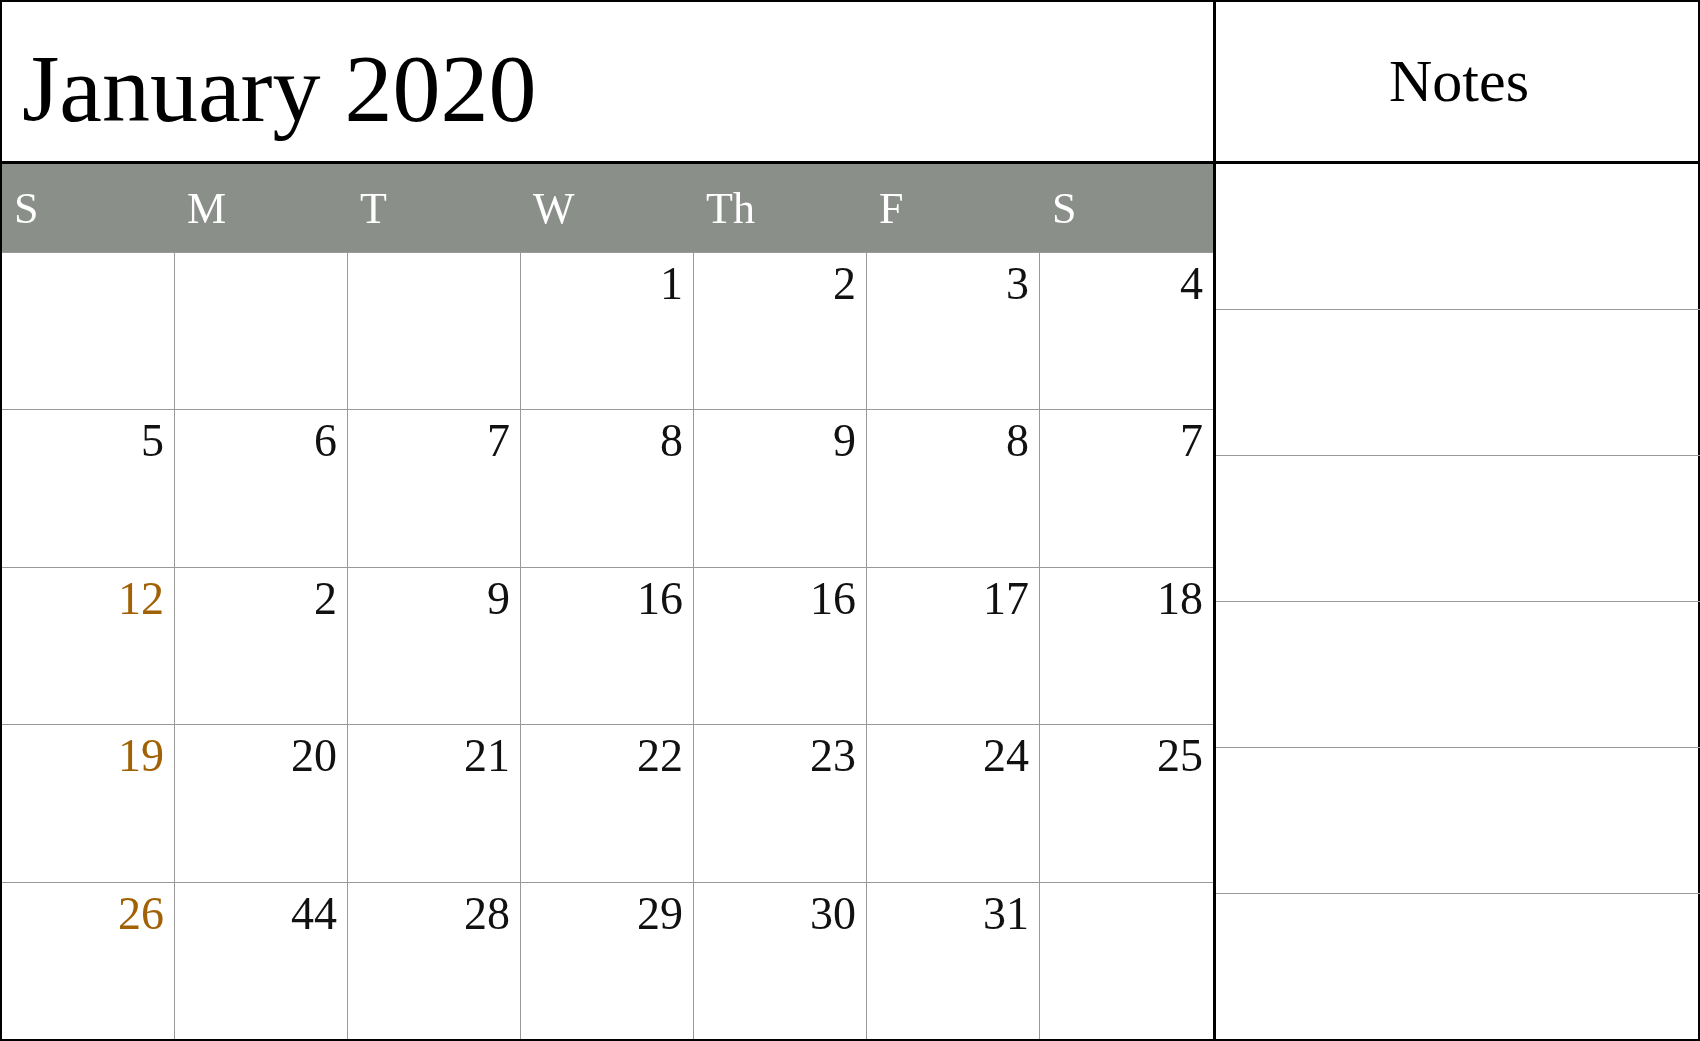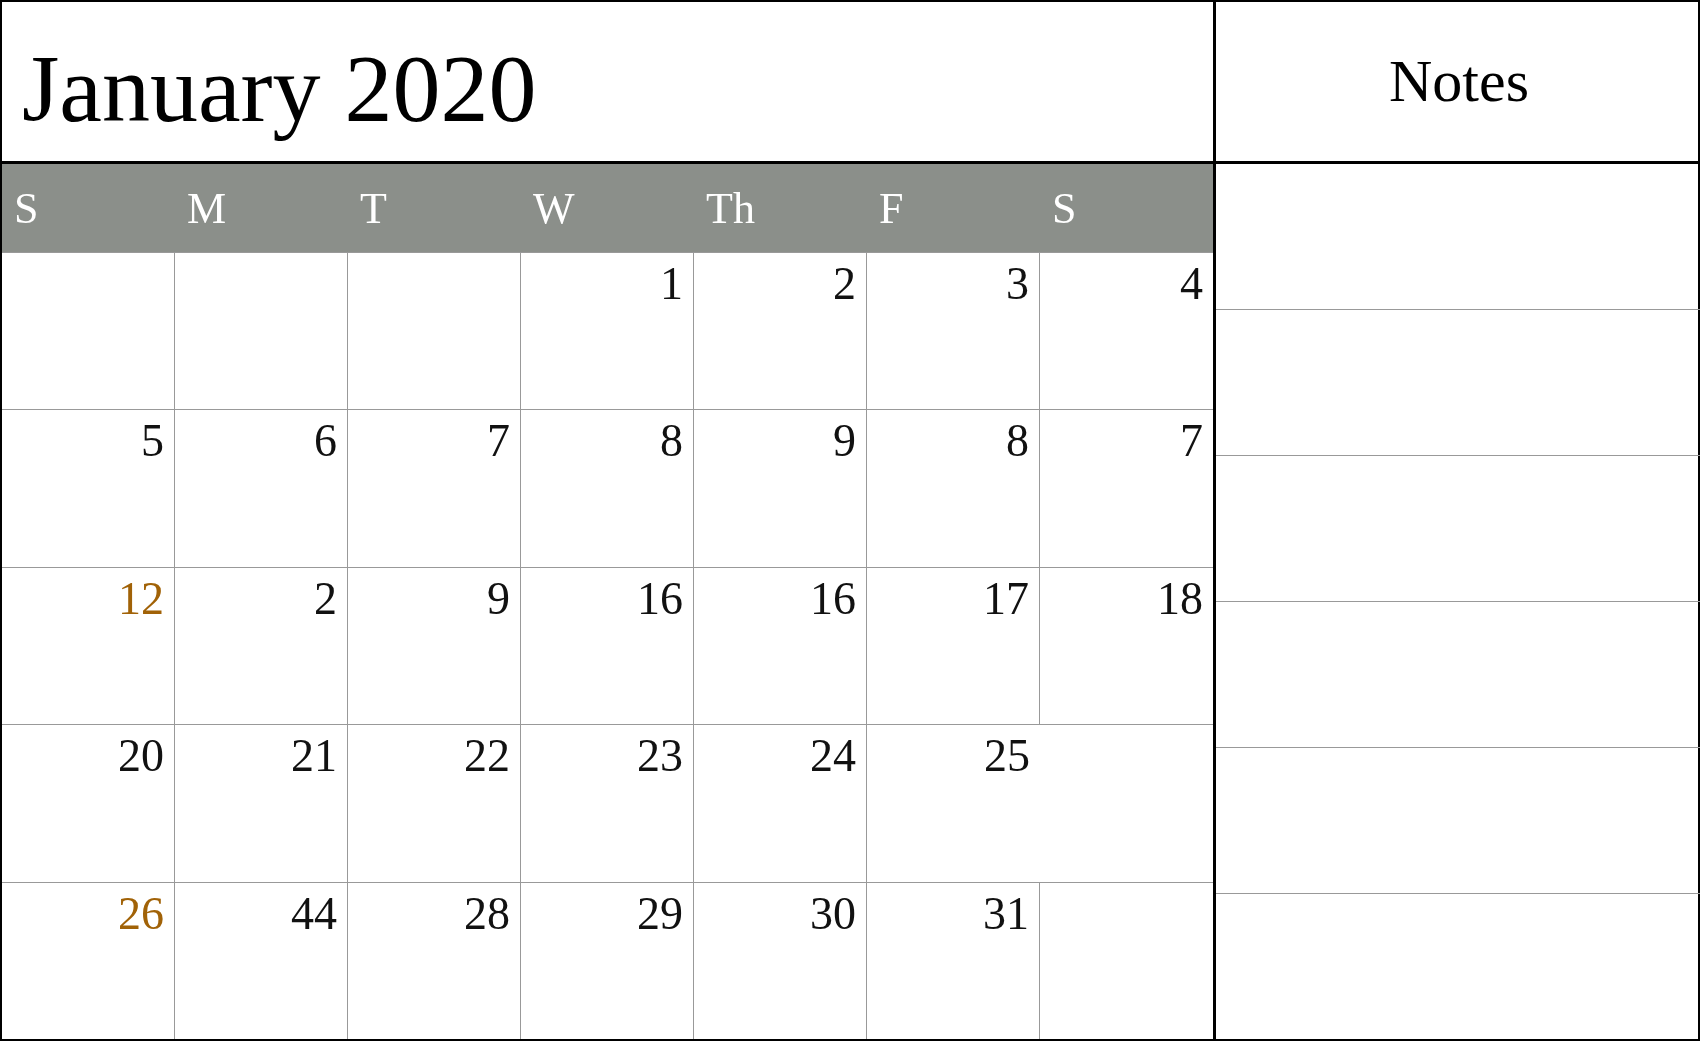--- a/index.html
+++ b/index.html
@@ -219,20 +219,23 @@
           </div>
           <div class="calendar-cell">
             <span class="cell-number">17</span>
           </div>
           <div class="calendar-cell">
             <span class="cell-number">18</span>
           </div>
         </div>
         <div class="calendar-row">
           <div class="calendar-cell">
+            <span class="cell-number muted">19</span>
+          </div>
+          <div class="calendar-cell">
             <span class="cell-number">20</span>
           </div>
           <div class="calendar-cell">
             <span class="cell-number">21</span>
           </div>
           <div class="calendar-cell">
             <span class="cell-number">22</span>
           </div>
           <div class="calendar-cell">
             <span class="cell-number">23</span>

